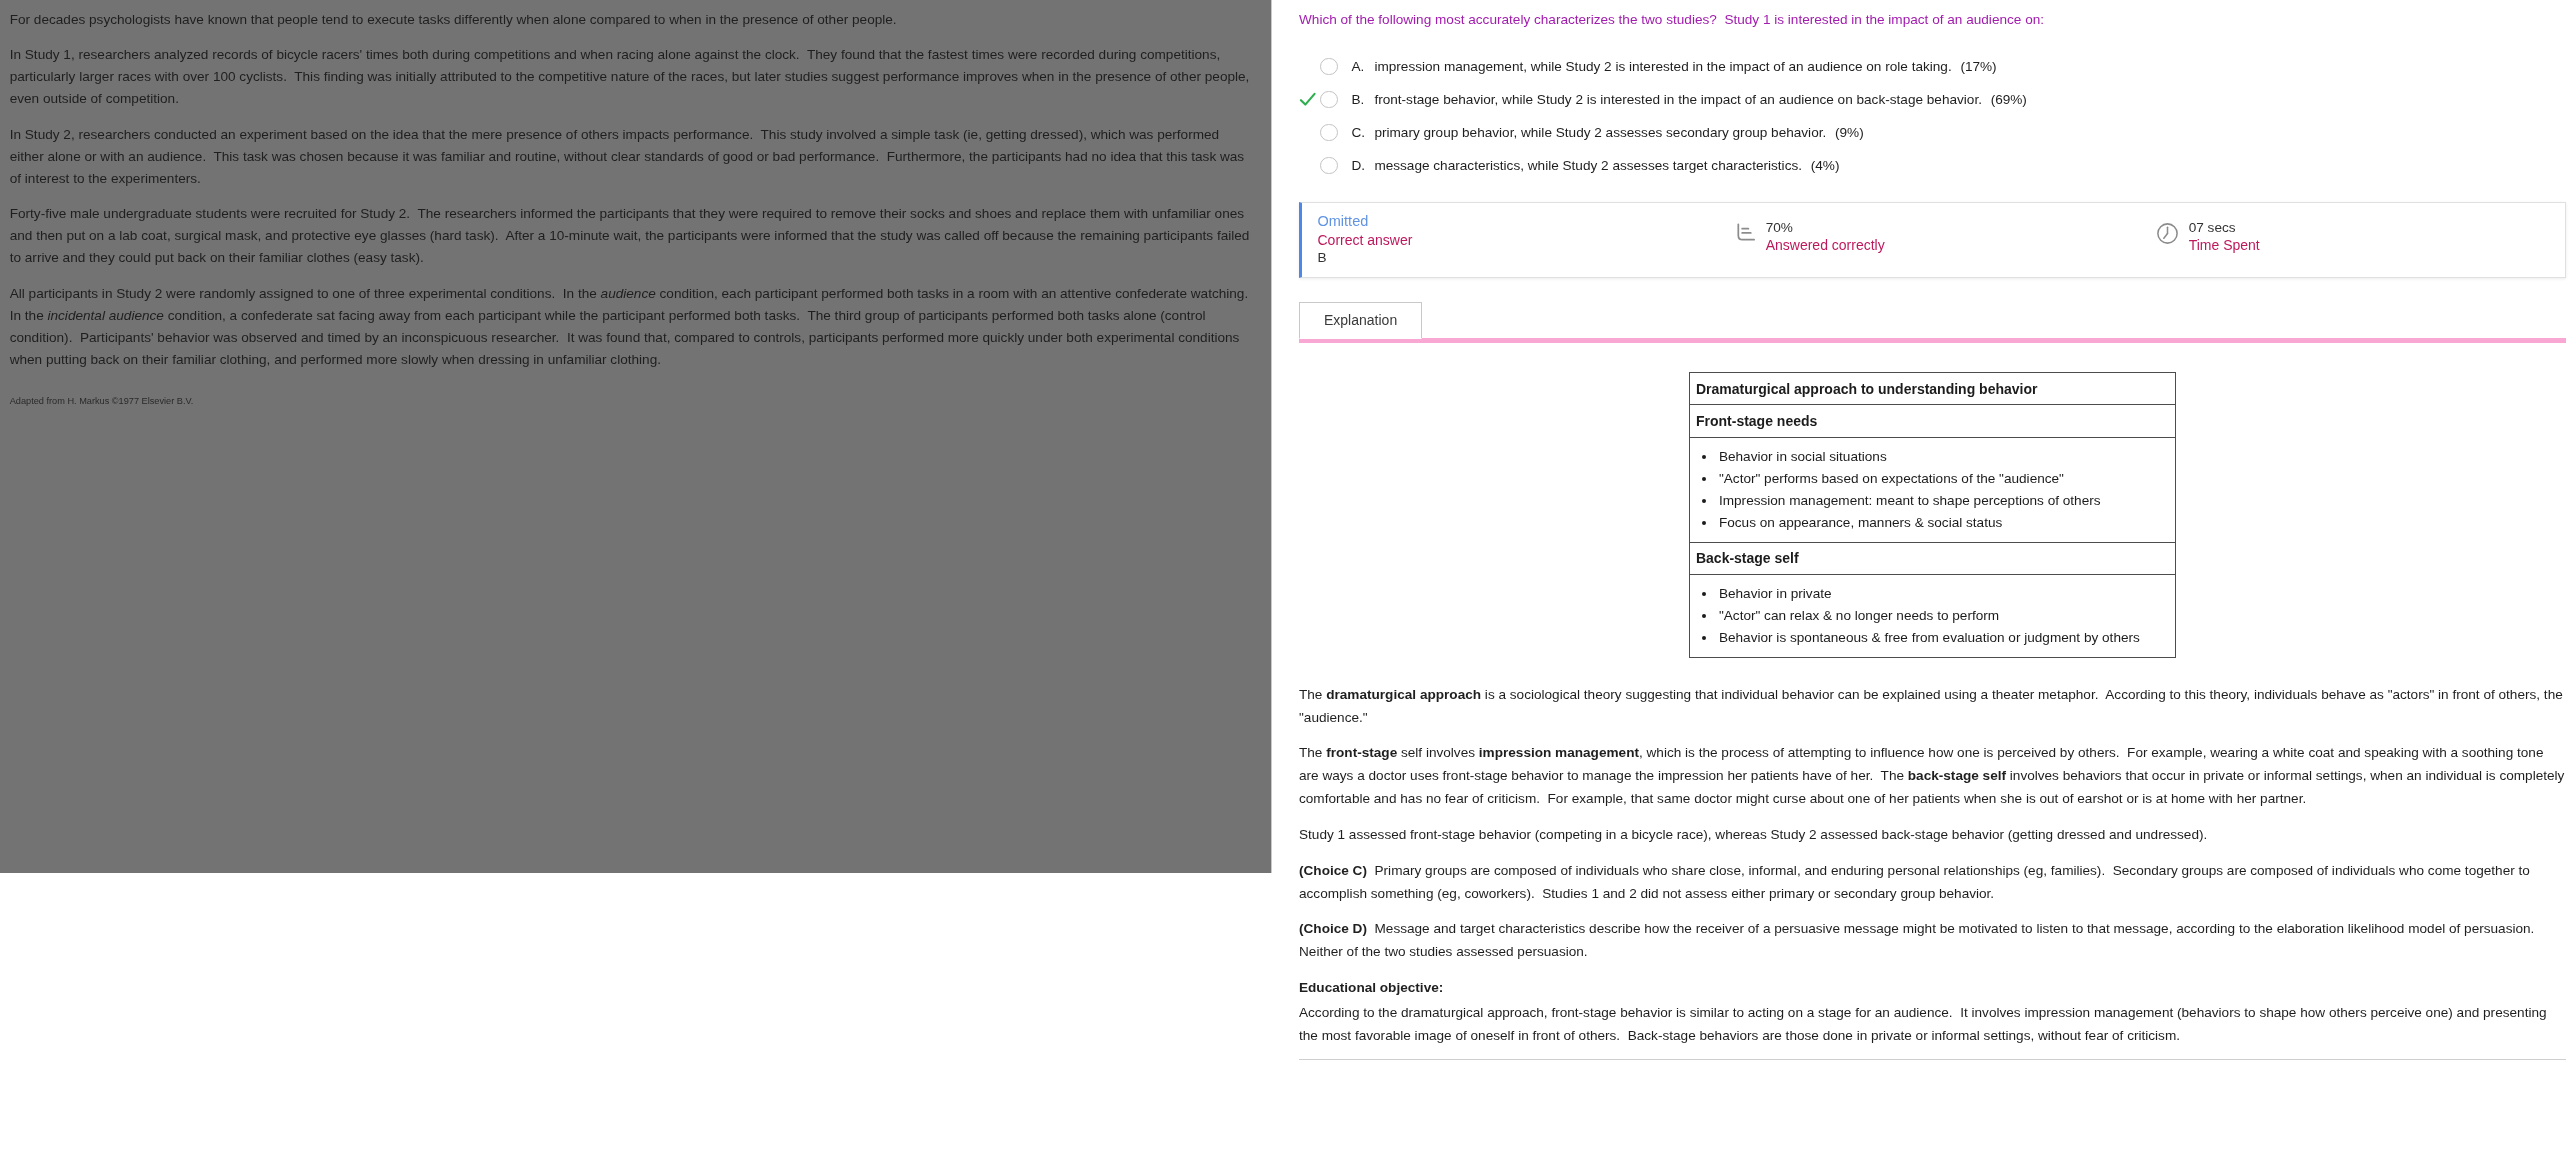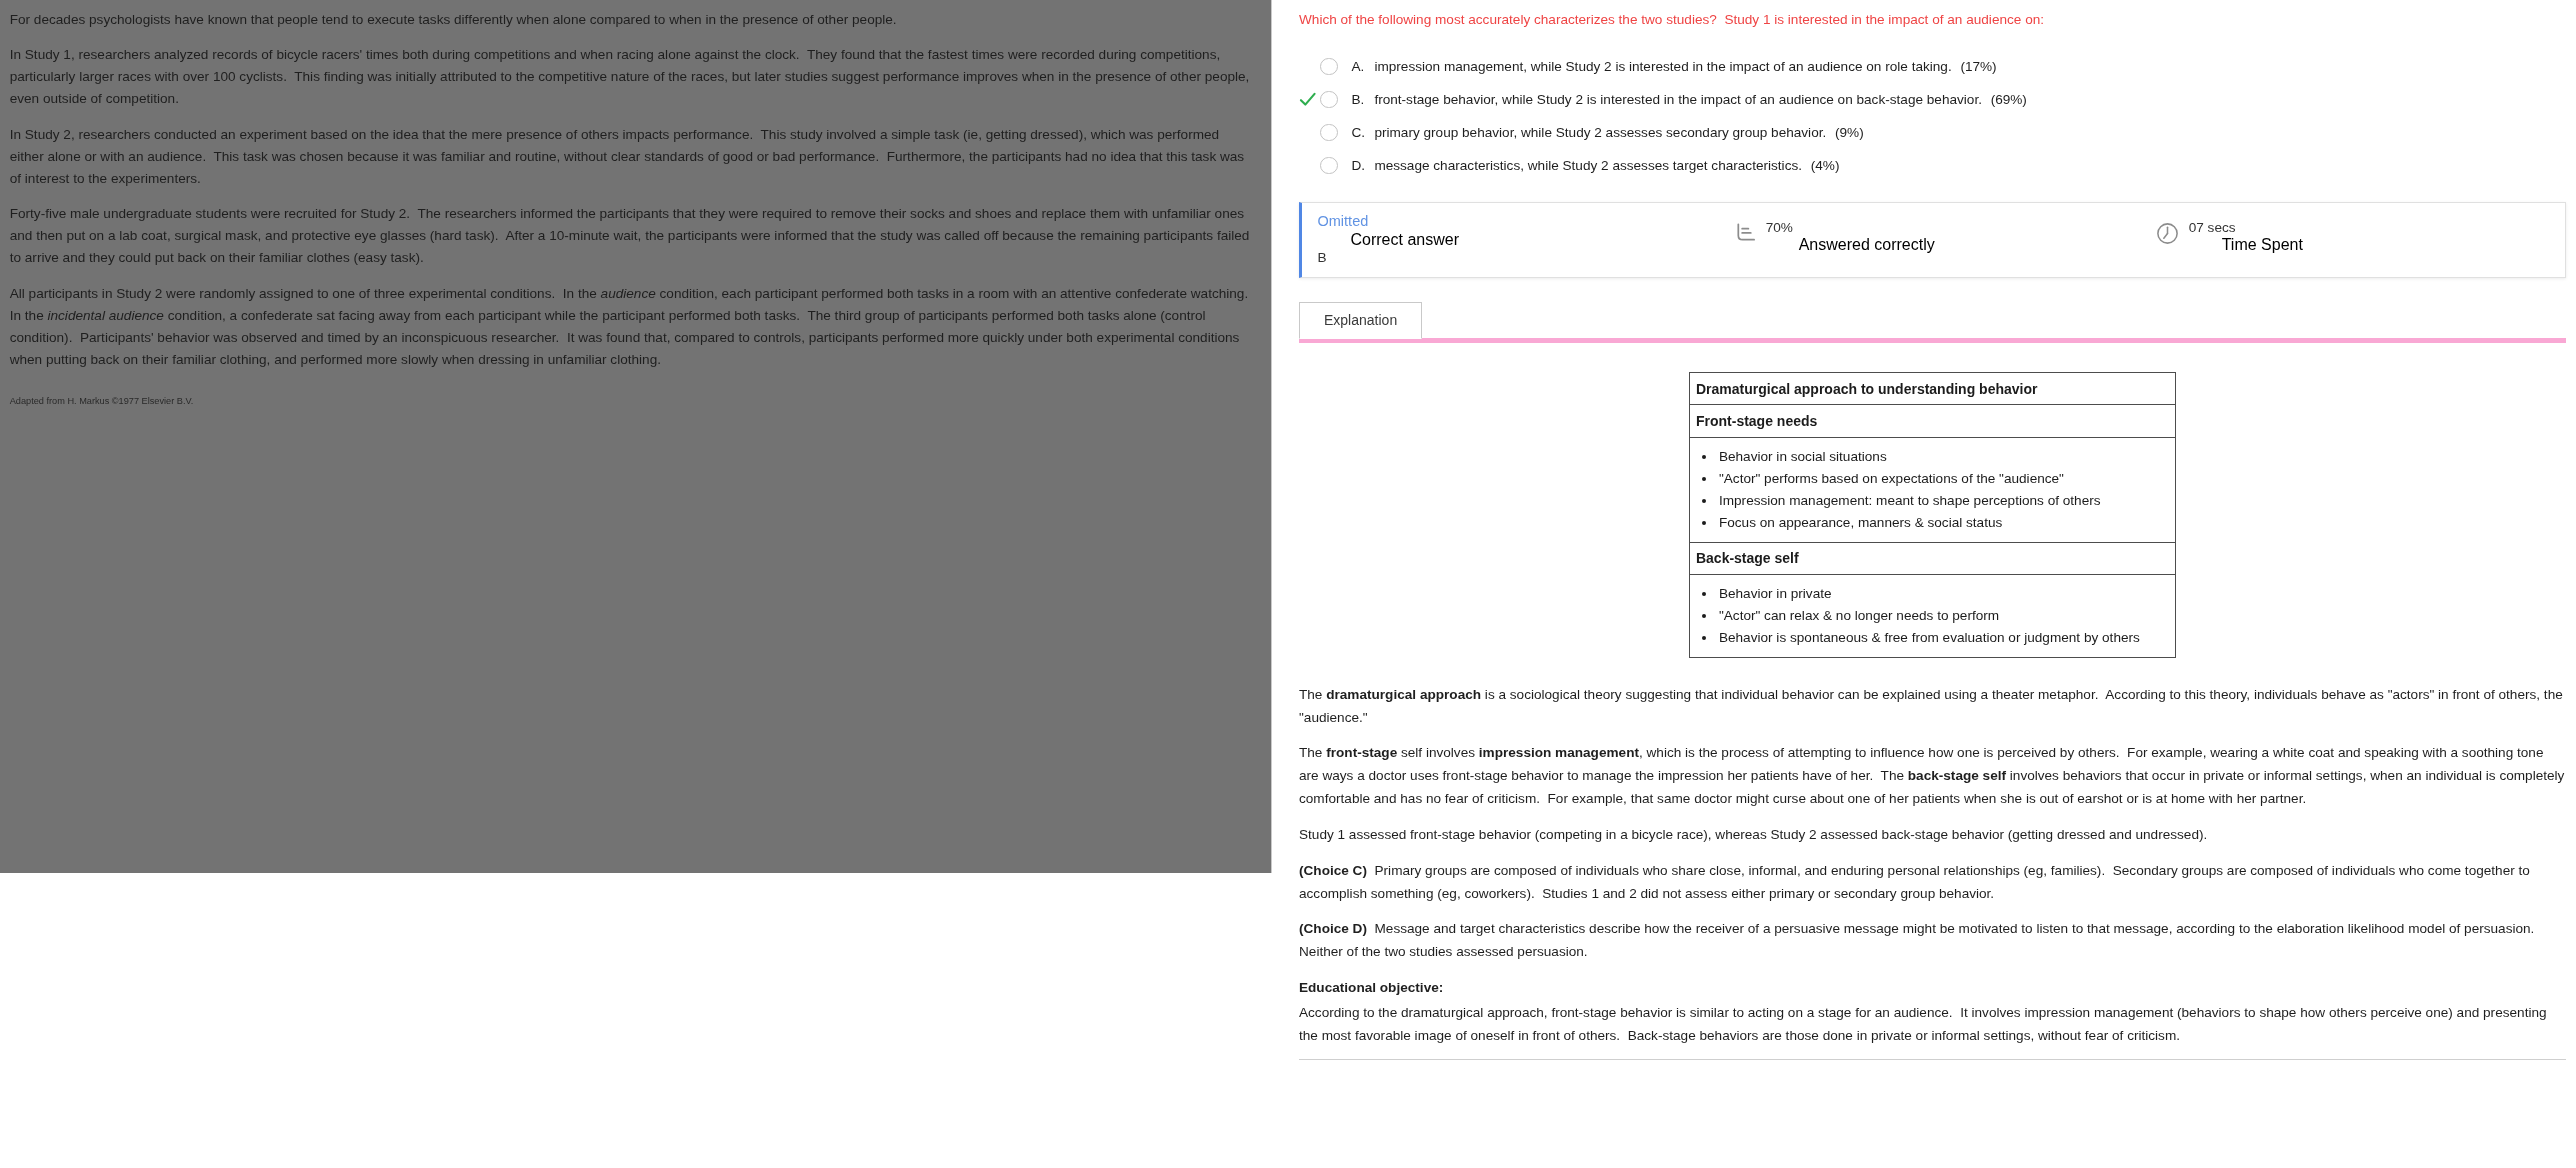--- a/index.html
+++ b/index.html
@@ -21,41 +21,41 @@
   }
   .passage-source{
     margin-top:25px;font-size:9.2px;color:#2a2a2a;
   }
 
   
   .right-panel{
     position:absolute;left:1273px;top:0;width:1303px;height:1169px;
     box-sizing:border-box;padding:7.8px 9.7px 0 26px;background:#fff;
   }
-  .question-text{font-size:13.6px;line-height:23px;white-space:pre-wrap;color:#ef4444;}
+  .question-text{font-size:13.6px;line-height:23px;white-space:pre-wrap;color:#a21caf;}
   .choices{margin-top:19.4px;}
   .choice{display:flex;align-items:center;height:33px;cursor:pointer;}
   .check-slot{width:21.3px;height:17.5px;flex:0 0 21.3px;}
   .radio{
     width:17.5px;height:17.5px;flex:0 0 17.5px;border:1.9px solid #c3c3c3;border-radius:50%;
     box-sizing:border-box;margin-right:13.6px;background:#fff;
   }
   .letter{width:23px;flex:0 0 23px;font-size:13.6px;color:#1f1f1f;}
   .ctext{font-size:13.6px;color:#1f1f1f;white-space:pre-wrap;}
   .pct{font-size:13.6px;color:#1f1f1f;margin-left:8.7px;}
 
   
   .stats-card{
     position:relative;margin-top:19.4px;height:76px;box-sizing:border-box;
     border:1px solid #e0e0e0;border-left:3.9px solid #5087e5;background:#fff;
     box-shadow:0 1px 2.9px rgba(0,0,0,0.08);
   }
   .stat-col1{position:absolute;left:15.5px;top:10.7px;}
   .result-label{font-size:14.5px;color:#6193e3;margin-bottom:2.9px;}
-  .stat-sub{font-size:16px;color:#000000;line-height:16.5px;margin-left:33px;}
+  .stat-sub{font-size:14px;color:#be185d;line-height:16.5px;}
   .stat-main{font-size:13.6px;color:#333;line-height:18.4px;}
   .stat-col2{position:absolute;left:432px;top:16.5px;display:flex;align-items:flex-start;}
   .stat-col3{position:absolute;left:853px;top:16.5px;display:flex;align-items:flex-start;}
   .stat-icon{margin-right:8.7px;margin-top:1.9px;}
 
   
   .tabbar{
     margin-top:21.3px;border-bottom:5px solid #f9a8d4;display:flex;align-items:flex-end;height:39px;
   }
   .tab{

